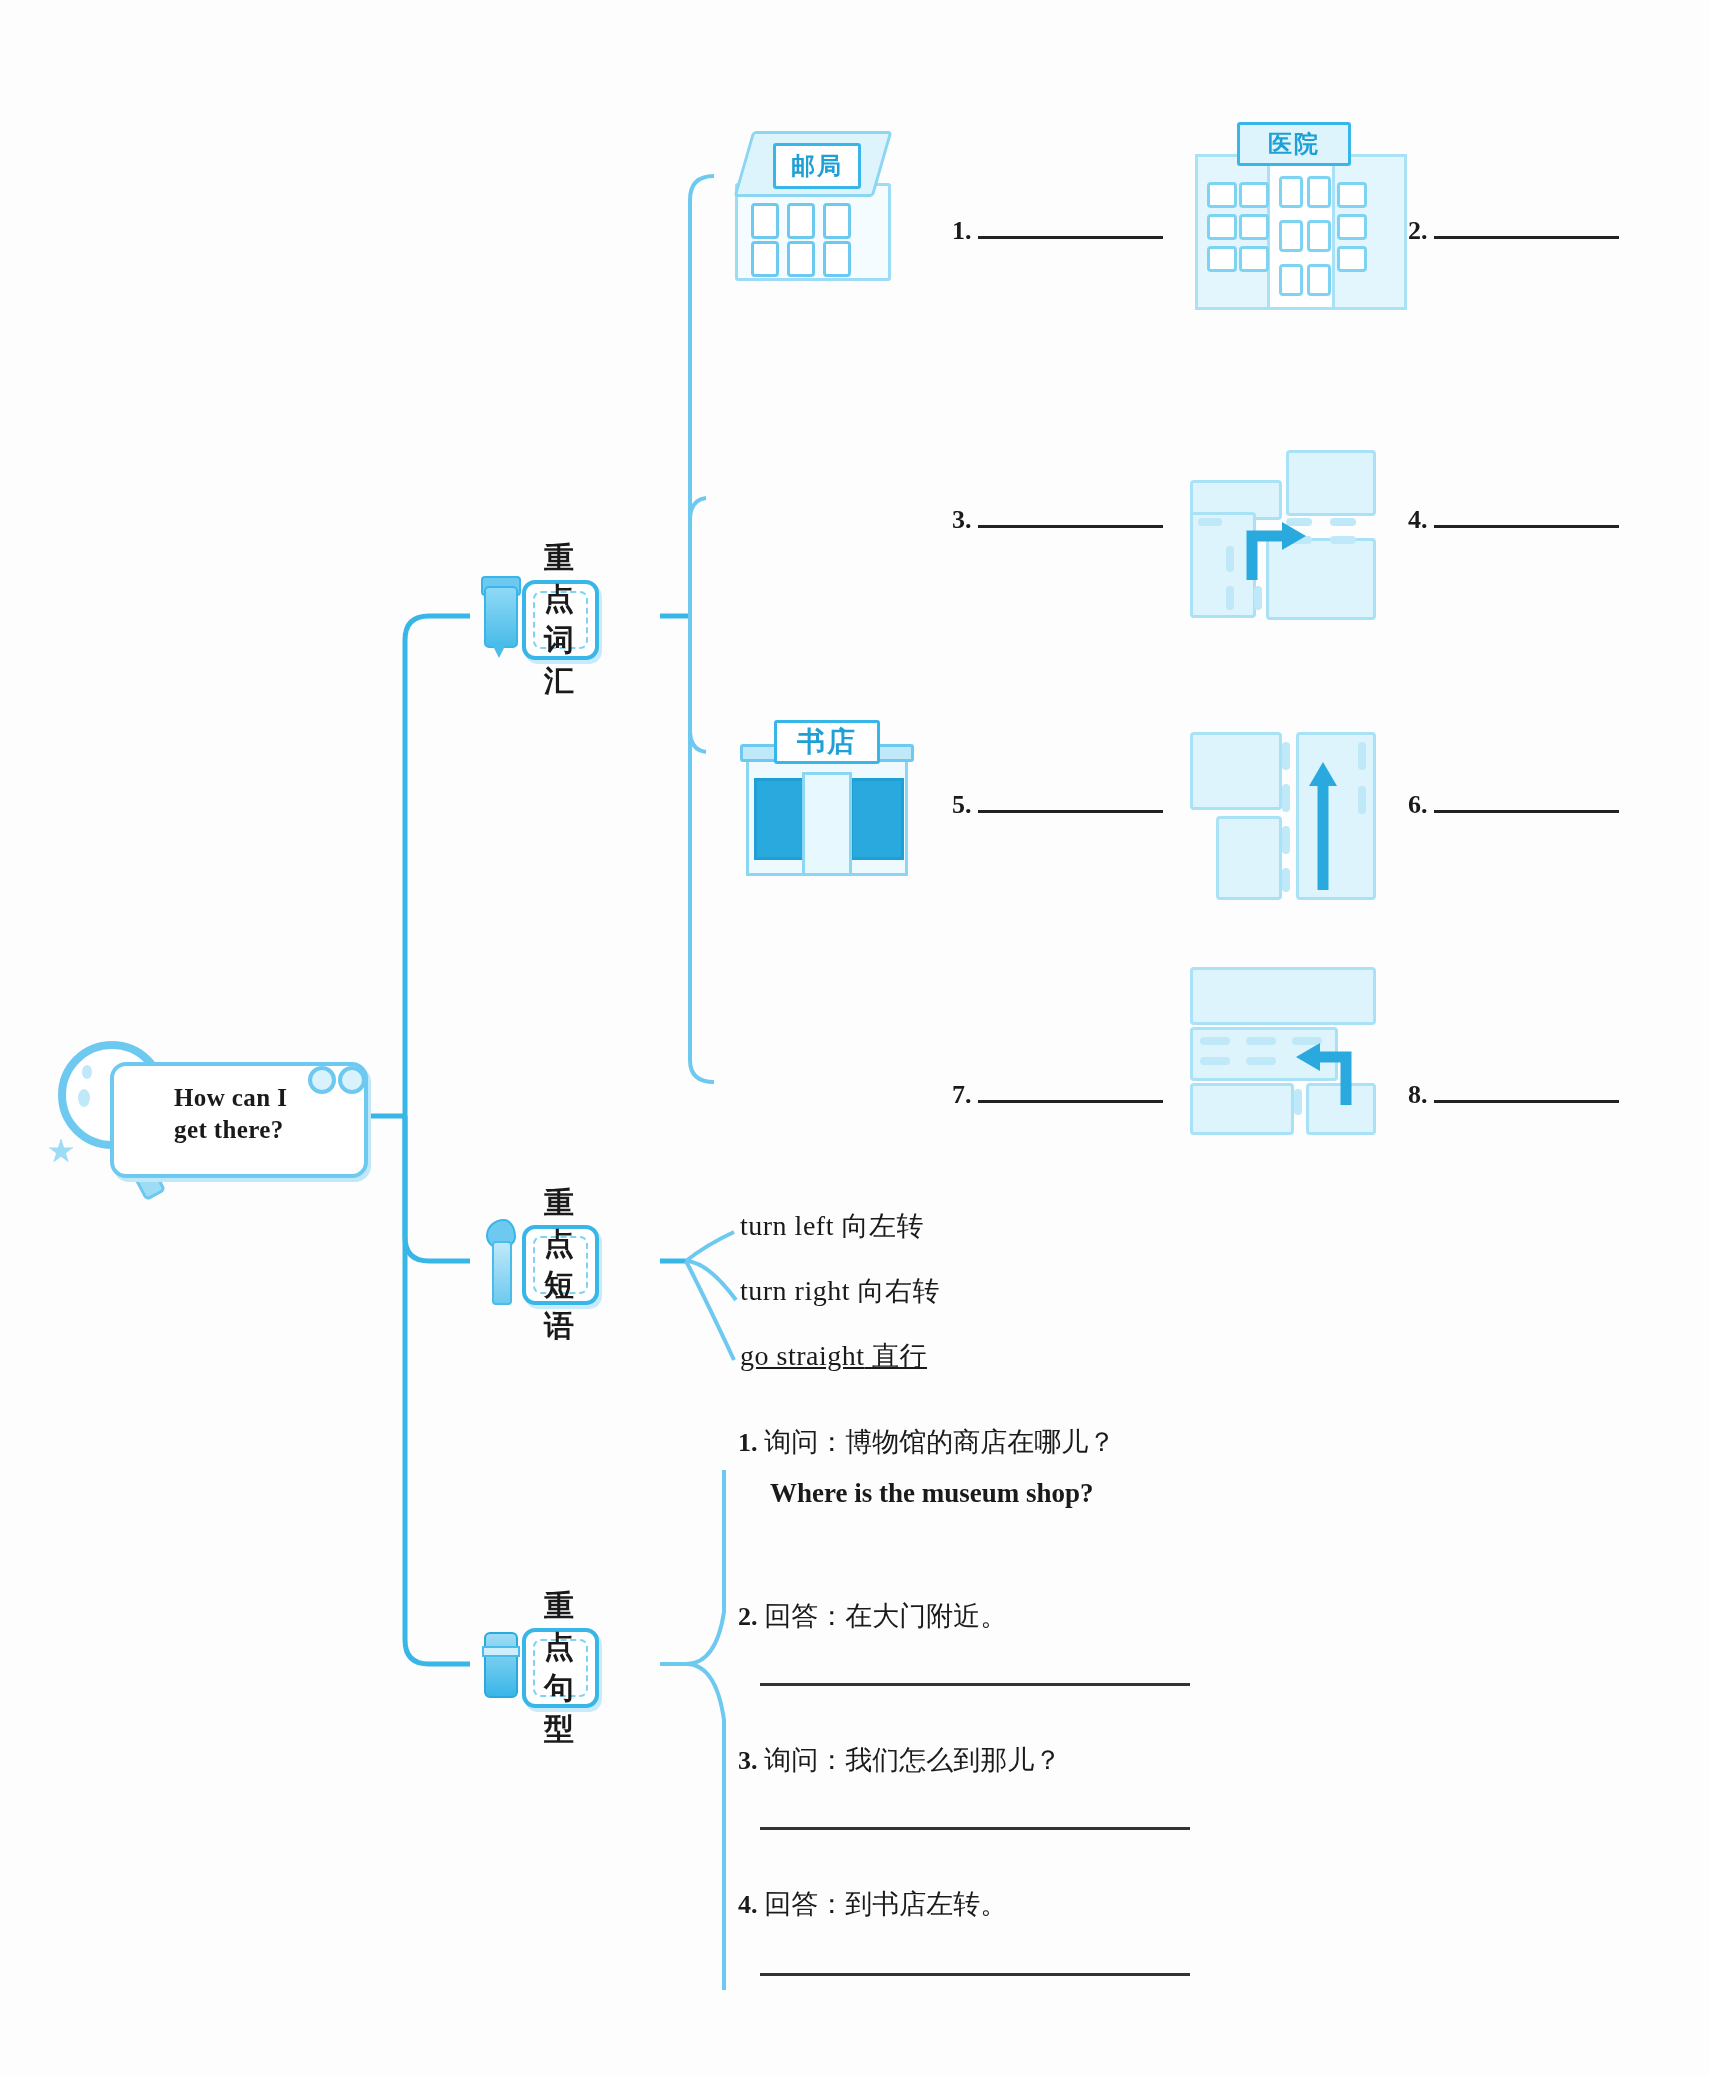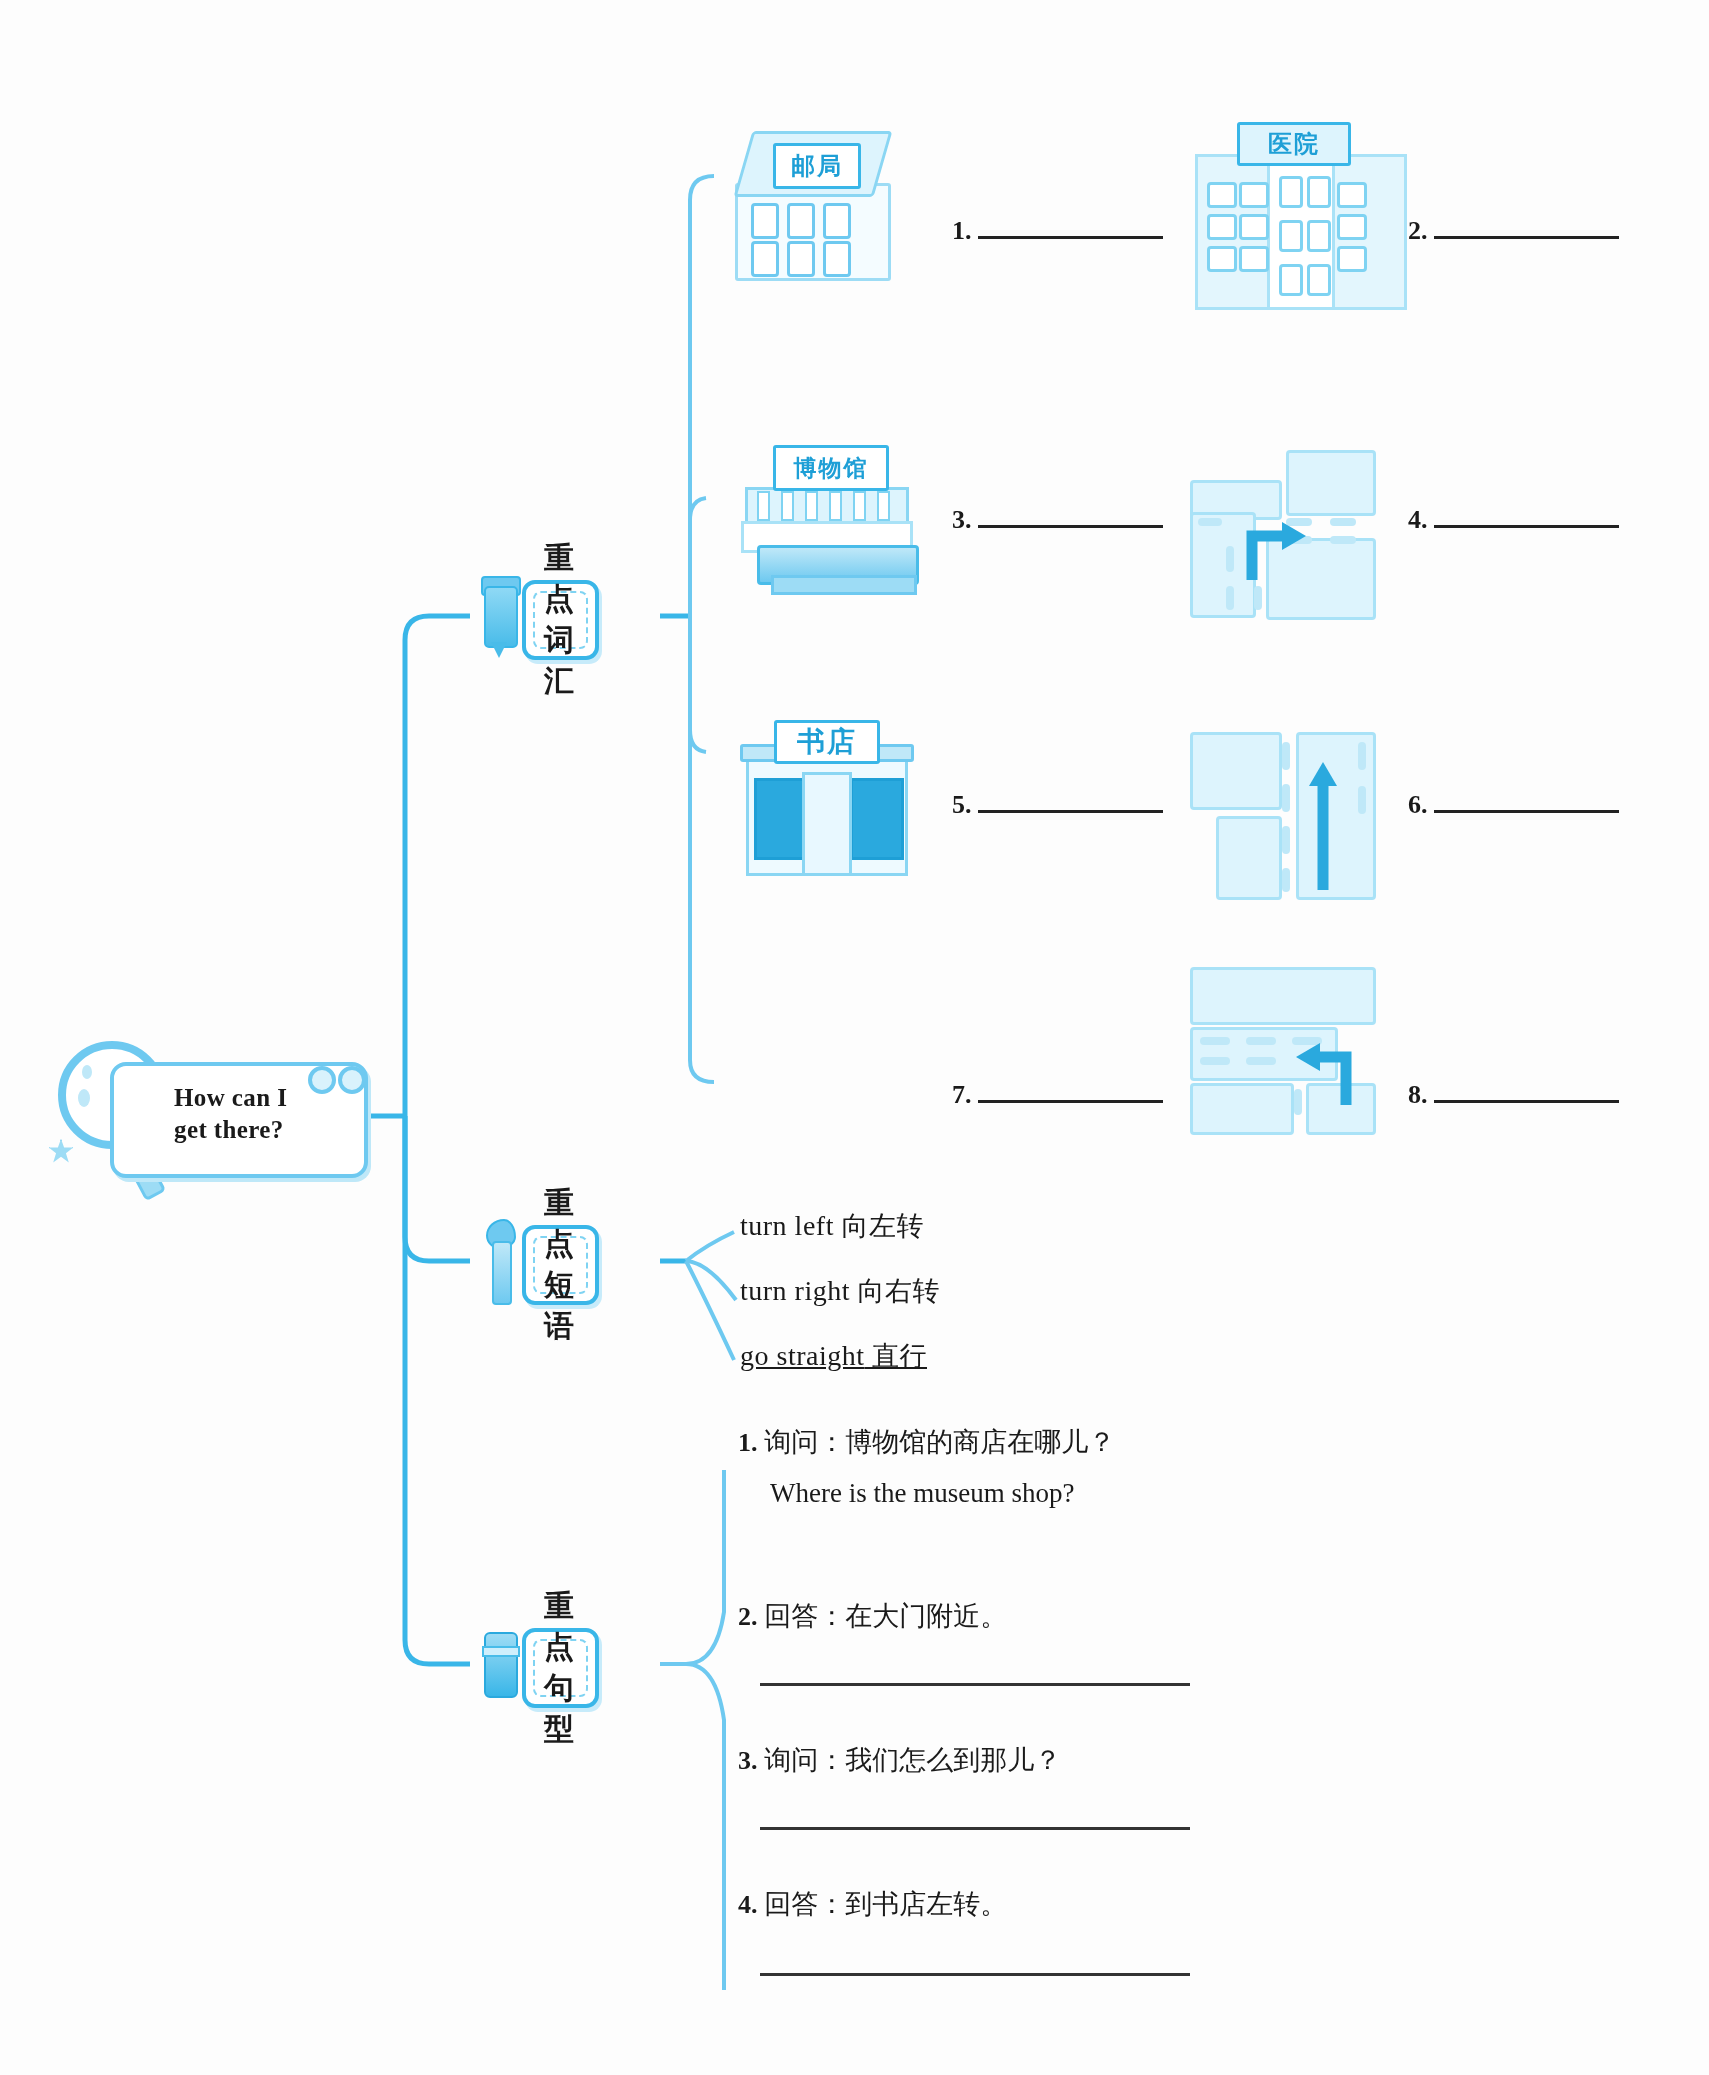--- a/index.html
+++ b/index.html
@@ -301,33 +301,20 @@
     <div class="hw" style="left:142px;top:124px;"></div>
     <div class="hw-s" style="left:84px;top:54px;"></div>
       <div class="hw-s" style="left:112px;top:54px;"></div>
     <div class="hw-s" style="left:84px;top:98px;"></div>
       <div class="hw-s" style="left:112px;top:98px;"></div>
     <div class="hw-s" style="left:84px;top:142px;"></div>
       <div class="hw-s" style="left:112px;top:142px;"></div>
     <div class="sign">医院</div>
   </div>
 
-  <div class="pic" id="pic-museum">
-    <div class="mus-top"></div>
-    <div class="col" style="left:22px;top:46px;"></div>
-      <div class="col" style="left:46px;top:46px;"></div>
-    <div class="col" style="left:70px;top:46px;"></div>
-      <div class="col" style="left:94px;top:46px;"></div>
-    <div class="col" style="left:118px;top:46px;"></div>
-      <div class="col" style="left:142px;top:46px;"></div>
-    <div class="mus-mid"></div>
-    <div class="mus-base"></div>
-    <div class="mus-step"></div>
-    <div class="sign">博物馆</div>
-  </div>
 
   <div class="pic" id="pic-book">
     <div class="bk-body"></div>
     <div class="bk-eave"></div>
     <div class="bk-win" style="left:14px;"></div>
     <div class="bk-win" style="left:110px;"></div>
     <div class="bk-door"></div>
     <div class="sign">书店</div>
   </div>
 
@@ -427,21 +414,21 @@
   </div>
   <div class="phrase" style="left:740px;top:1338px;text-decoration:underline;">
     <span class="en">go straight</span>
     <span class="cn">直行</span>
   </div>
 
   <div class="sent" style="left:738px;top:1424px;">
     <span class="idx">1.</span>
     <span class="cn">询问：博物馆的商店在哪儿？</span>
   </div>
-  <div class="sent" style="left:770px;top:1478px;">
+  <div class="sent" style="left:770px;top:1478px;font-weight:bold;">
     <span class="en">Where is the museum shop?</span>
   </div>
 
   <div class="sent" style="left:738px;top:1598px;">
     <span class="idx">2.</span>
     <span class="cn">回答：在大门附近。</span>
   </div>
   <div class="answer-rule" style="left:760px;top:1682px;"></div>
 
   <div class="sent" style="left:738px;top:1742px;">

